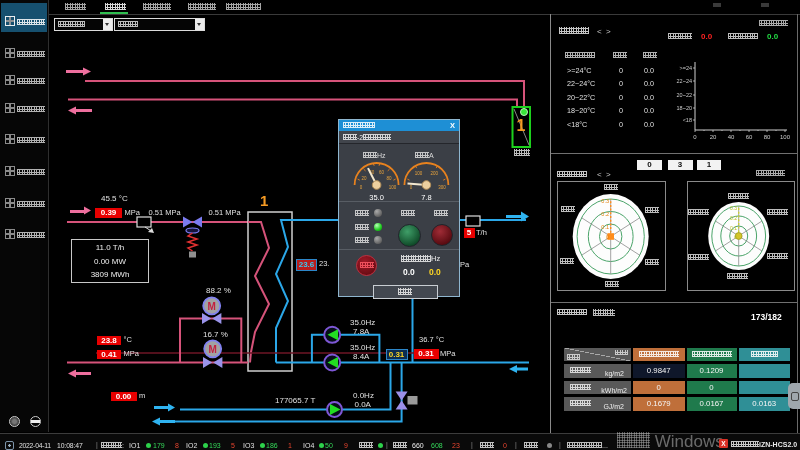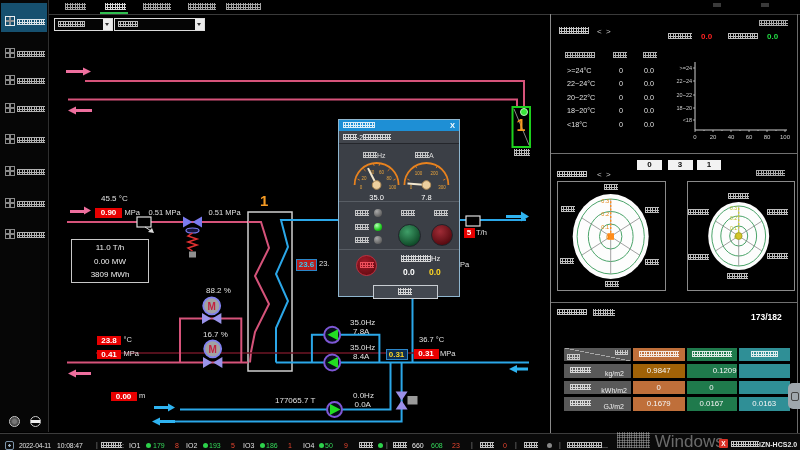--- a/index.html
+++ b/index.html
@@ -136,21 +136,21 @@
       </div>
 </div>
 <div id="dd2" style="position:absolute;left:114px;top:18px;width:89px;height:10.5px;background:#050505;border:1px solid #dcdcdc;">
 <div class="t" style="left:3px;top:2px;font-size:7px;color:#ddd;"><span class="z" style="width:20px"></span></div>
 <div style="position:absolute;right:0;top:0;width:9px;height:10.5px;background:#ececec;">
         <div style="position:absolute;left:2px;top:4px;border-left:2.5px solid transparent;border-right:2.5px solid transparent;border-top:3.5px solid #333;"></div>
       </div>
 </div>
 <div id="labels">
 <div class="t" style="left:101px;top:194.5px;font-size:8px;">45.5 °C</div>
-<div class="rb" style="left:95px;top:208px;width:27px;height:9.5px;font-size:8px;line-height:10px;">0.90</div>
+<div class="rb" style="left:95px;top:208px;width:27px;height:9.5px;font-size:8px;line-height:10px;">0.39</div>
 <div class="t" style="left:124.5px;top:208.5px;font-size:7.5px;">MPa</div>
 <div class="t" style="left:148.5px;top:208.5px;font-size:7.5px;">0.51 MPa</div>
 <div class="t" style="left:208.5px;top:208.5px;font-size:7.5px;">0.51 MPa</div>
 <div class="bx" style="left:71px;top:239px;width:76px;height:41px;background:#000;color:#eee;font-size:8px;text-align:center;line-height:13.5px;padding-top:1px;">11.0 T/h<br>0.00 MW<br>3809 MWh</div>
 <div class="t" style="left:260px;top:193px;font-size:15px;font-weight:bold;color:#f59a23;">1</div>
 <div class="t" style="left:513px;top:118px;width:16px;text-align:center;font-size:16px;font-weight:bold;color:#f59a23;">1</div>
 <div class="t" style="left:513.5px;top:149px;font-size:8px;color:#ddd;"><span class="z" style="width:16px"></span></div>
 <div class="t" style="left:206px;top:287px;font-size:8px;">88.2 %</div>
 <div class="t" style="left:203px;top:330.5px;font-size:8px;">16.7 %</div>
 <div class="rb" style="left:97px;top:335.5px;width:24px;height:9.5px;font-size:8px;line-height:10px;">23.8</div>
@@ -324,22 +324,22 @@
 <span class="z" style="position:absolute;right:3px;top:1.5px;width:13px;font-size:6.5px;color:#ddd;"></span>
 <span class="z" style="position:absolute;left:3px;bottom:1.5px;width:13px;font-size:6.5px;color:#ddd;"></span>
 </div>
 <div style="position:absolute;left:633px;top:348px;width:51.5px;height:13px;background:#bf6f3a;text-align:center;color:#fff;font-size:6.8px;line-height:13px;"><span class="z" style="width:40px"></span></div>
 <div style="position:absolute;left:686.5px;top:348px;width:50px;height:13px;background:#1f7a4c;text-align:center;color:#fff;font-size:6.8px;line-height:13px;"><span class="z" style="width:40px"></span></div>
 <div style="position:absolute;left:738.5px;top:348px;width:51.5px;height:13px;background:#2f8f96;text-align:center;color:#fff;font-size:6.8px;line-height:13px;"><span class="z" style="width:27px"></span></div>
 <div style="position:absolute;left:564px;top:364px;width:67px;height:13.5px;background:#595959;color:#eee;font-size:7px;line-height:13.5px;">
           <span class="z" style="position:absolute;left:6px;top:3px;width:21px;"></span>
           <span style="position:absolute;right:7px;top:3px;">kg/m2</span>
         </div>
-<div style="position:absolute;left:633px;top:364px;width:51.5px;height:13.5px;background:#a16207;text-align:center;color:#f5f5f5;font-size:7.8px;line-height:13.5px;">0.9847</div>
-<div style="position:absolute;left:686.5px;top:364px;width:50px;height:14px;background:#1f7a4c;text-align:right;color:#f5f5f5;font-size:7.8px;line-height:13.5px;">0.1209</div>
+<div style="position:absolute;left:633px;top:364px;width:51.5px;height:13.5px;background:#0f172a;text-align:center;color:#f5f5f5;font-size:7.8px;line-height:13.5px;">0.9847</div>
+<div style="position:absolute;left:686.5px;top:364px;width:50px;height:14px;background:#1f7a4c;text-align:center;color:#f5f5f5;font-size:7.8px;line-height:13.5px;">0.1209</div>
 <div style="position:absolute;left:738.5px;top:364px;width:51.5px;height:13.5px;background:#2f8f96;"></div>
 <div style="position:absolute;left:564px;top:380.5px;width:67px;height:13.5px;background:#595959;color:#eee;font-size:7px;line-height:13.5px;">
           <span class="z" style="position:absolute;left:6px;top:3px;width:21px;"></span>
           <span style="position:absolute;right:4px;top:3px;">kWh/m2</span>
         </div>
 <div style="position:absolute;left:633px;top:380.5px;width:51.5px;height:13.5px;background:#bf6f3a;text-align:center;color:#f5f5f5;font-size:7.8px;line-height:13.5px;">0</div>
 <div style="position:absolute;left:686.5px;top:380.5px;width:50px;height:13.5px;background:#1f7a4c;text-align:center;color:#f5f5f5;font-size:7.8px;line-height:13.5px;">0</div>
 <div style="position:absolute;left:738.5px;top:380.5px;width:51.5px;height:13.5px;background:#2f8f96;"></div>
 <div style="position:absolute;left:564px;top:397px;width:67px;height:13.5px;background:#595959;color:#eee;font-size:7px;line-height:13.5px;">
           <span class="z" style="position:absolute;left:6px;top:3px;width:21px;"></span>

